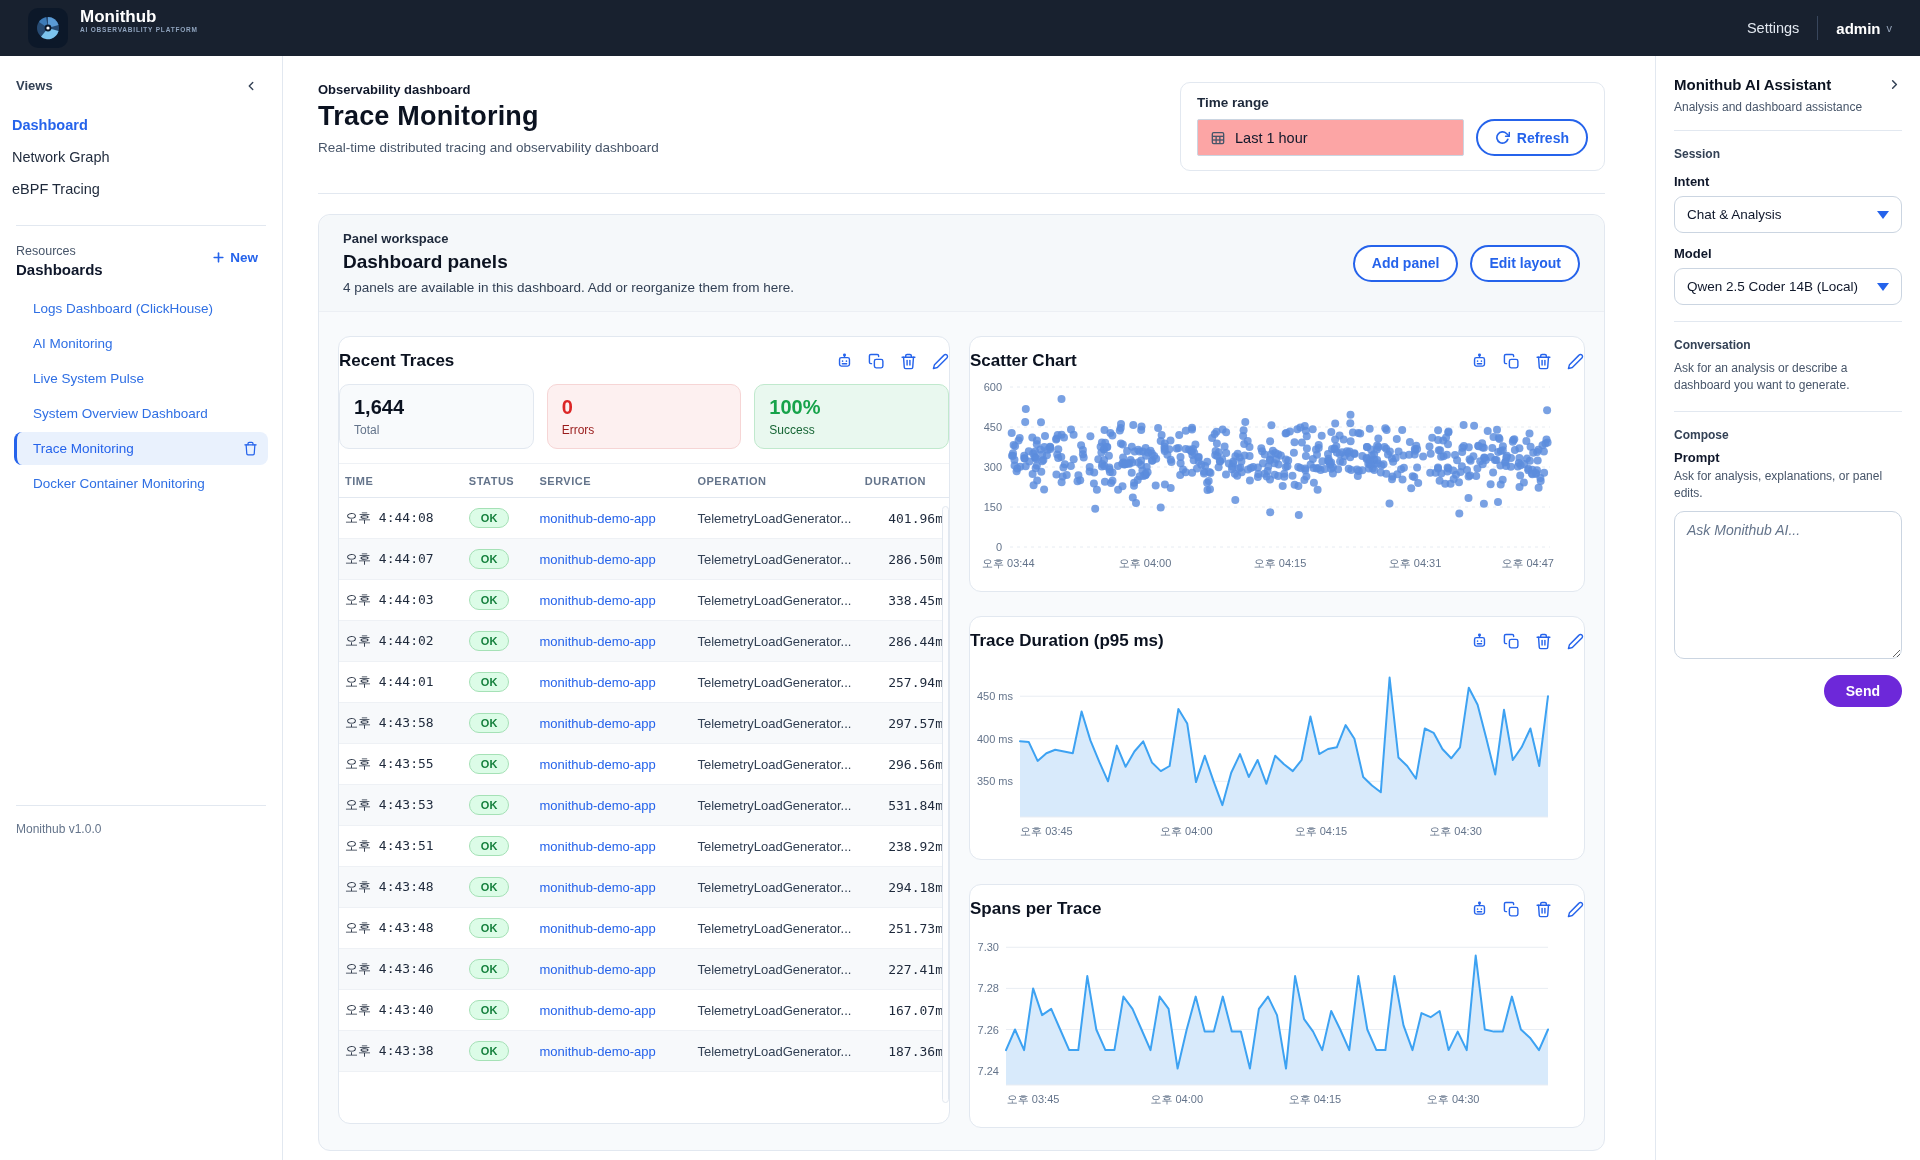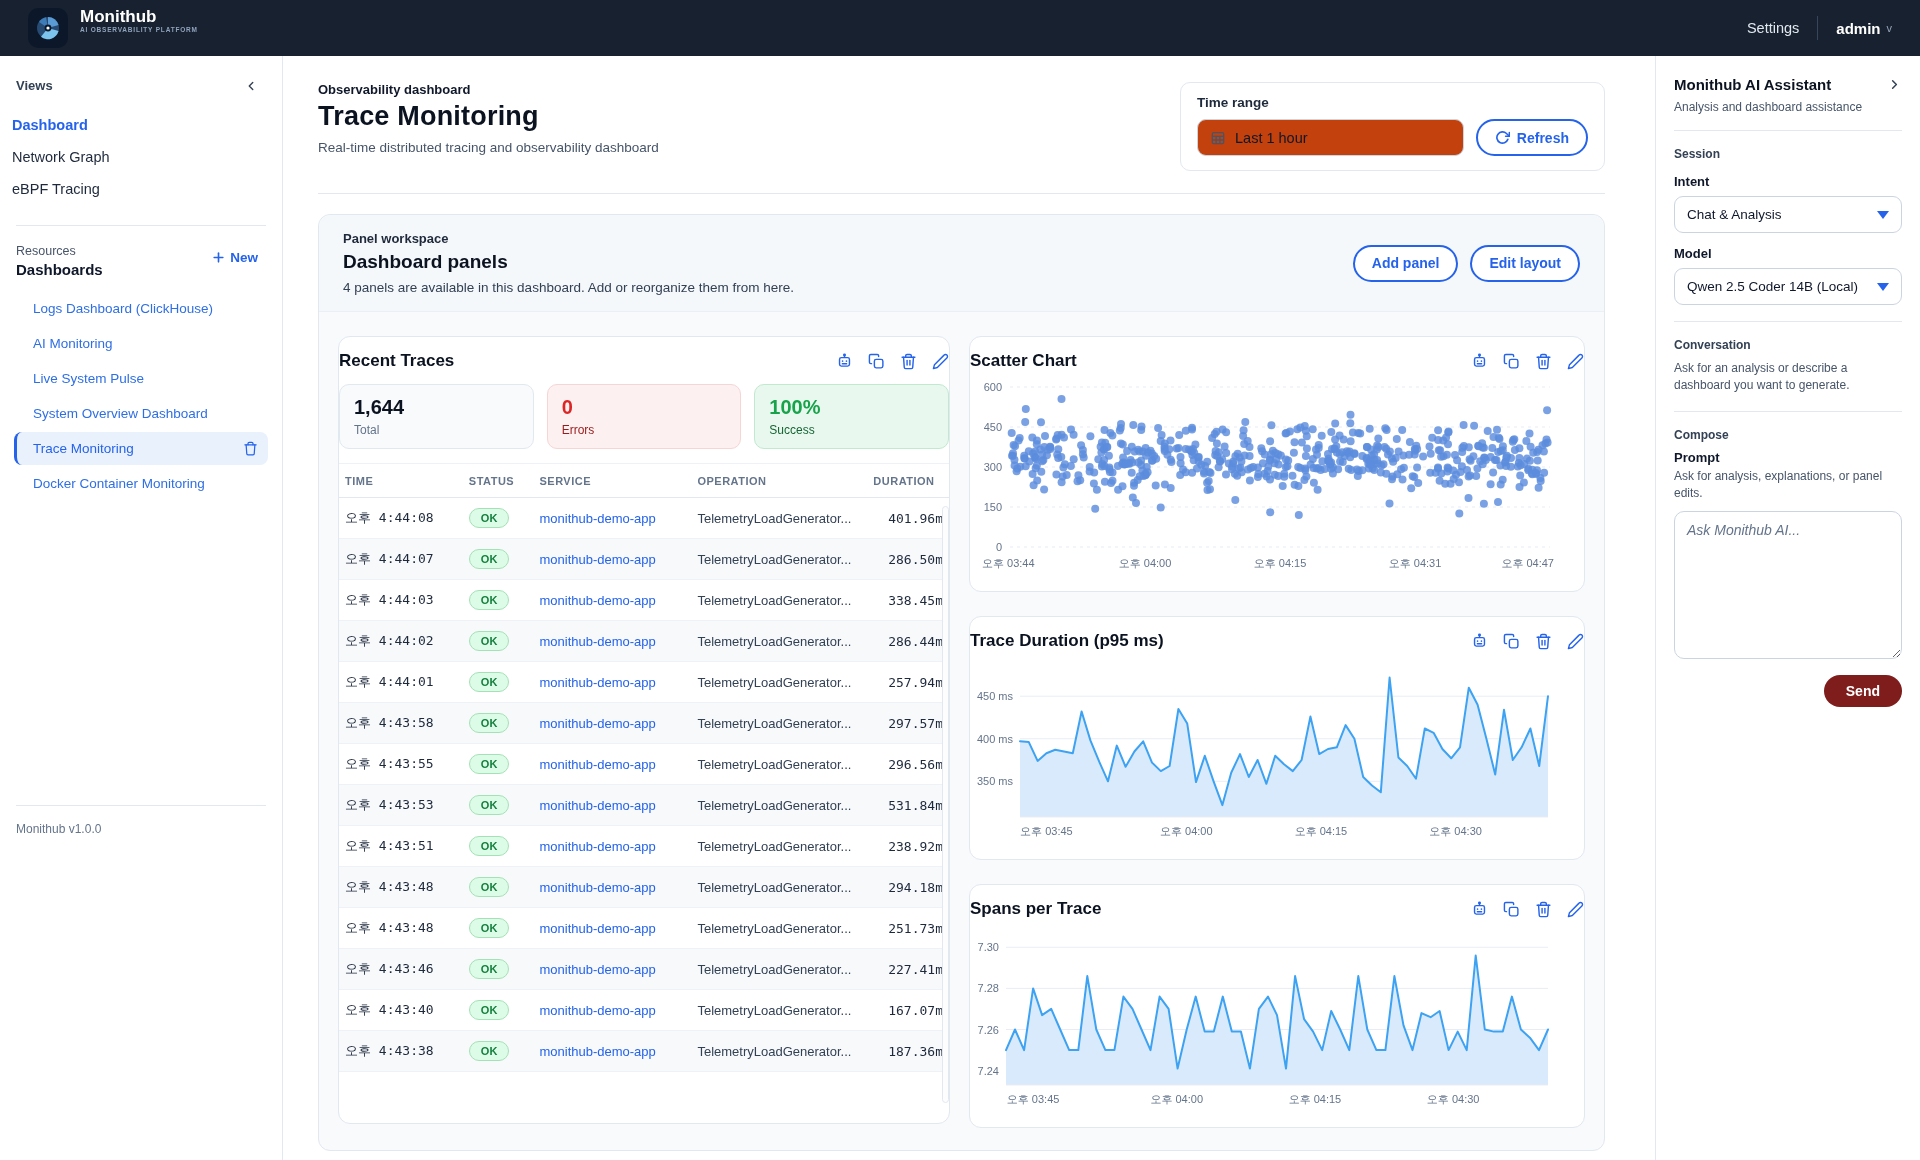--- a/index.html
+++ b/index.html
@@ -46,22 +46,22 @@
 
   
   .main { flex:1; padding:26px 50px 0 35px; overflow:hidden; }
   .main-head { display:flex; justify-content:space-between; align-items:flex-start; }
   .eyebrow { font-size:13px; font-weight:bold; color:#0f172a; }
   .page-title { font-size:27px; font-weight:bold; color:#0b1220; margin-top:4px; letter-spacing:.2px; }
   .page-sub { font-size:13.5px; color:#475569; margin-top:8px; }
   .time-card { border:1px solid #e2e8f0; border-radius:10px; padding:12px 16px 14px 16px; width:425px; }
   .time-label { font-size:13.5px; font-weight:bold; color:#1e293b; margin-bottom:9px; }
   .time-row { display:flex; gap:12px; align-items:center; }
-  .time-input { flex:1; height:37px; border:1.5px solid #cbd5e1; border-radius:9px; display:flex;
-    align-items:center; gap:9px; padding:0 12px; font-size:14.5px; color:#0f172a; cursor:pointer; background:#c2410c; }
+  .time-input { flex:1; height:37px; border:1.5px solid #cbd5e1; border-radius:2px; display:flex;
+    align-items:center; gap:9px; padding:0 12px; font-size:14.5px; color:#0f172a; cursor:pointer; background:#fca5a5; }
   .pill-btn { height:37px; border:2px solid #2563eb; border-radius:999px; background:#fff; color:#2563eb;
     font-weight:bold; font-size:14px; padding:0 17px; display:flex; align-items:center; gap:7px; cursor:pointer;
     font-family:inherit; }
   .main-hr { height:1px; background:#e2e8f0; margin:22px 0 20px 0; }
 
   
   .workspace { border:1px solid #e2e8f0; border-radius:12px; background:#f8fafc; }
   .ws-head { display:flex; justify-content:space-between; align-items:center; padding:16px 24px;
     border-bottom:1px solid #eceff4; background:#f5f8fa; border-radius:12px 12px 0 0; }
   .ws-eyebrow { font-size:13px; font-weight:bold; color:#1e293b; }
@@ -119,21 +119,21 @@
     display:flex; align-items:center; justify-content:space-between; padding:8px 12px; font-size:13.5px;
     color:#0f172a; cursor:pointer; }
   .select-box .tri { width:0; height:0; border-left:6px solid transparent; border-right:6px solid transparent;
     border-top:8px solid #2563eb; }
   .hint { font-size:12px; color:#475569; margin-top:8px; line-height:1.45; }
   .prompt-area { margin-top:8px; width:100%; height:148px; border:1.5px solid #cbd5e1; border-radius:10px;
     padding:10px 12px; font-size:14px; font-style:italic; color:#475569; resize:both;
     font-family:"Liberation Sans",sans-serif; }
   .prompt-area::placeholder { color:#64748b; font-style:italic; }
   .send-row { display:flex; justify-content:flex-end; margin-top:16px; }
-  .send-btn { background:#7f1d1d; color:#fff; border:none; border-radius:999px; font-weight:bold;
+  .send-btn { background:#6d28d9; color:#fff; border:none; border-radius:999px; font-weight:bold;
     font-size:14px; padding:8px 22px; cursor:pointer; font-family:inherit; }
 
   svg.ic { display:block; }
   text { font-family:"Liberation Sans",sans-serif; }
 </style>
 </head>
 <body>
 
 <div class="navbar">
   <div class="brand">
@@ -333,21 +333,21 @@
             </div>
           </div>
           <div class="table-wrap">
             <table class="traces">
               <thead>
                 <tr>
                   <th>TIME</th>
                   <th>STATUS</th>
                   <th>SERVICE</th>
                   <th>OPERATION</th>
-                  <th style="text-align:center">DURATION</th>
+                  <th style="text-align:left">DURATION</th>
                 </tr>
               </thead>
               <tbody>
                   <tr>
                     <td class="c-time">오후 4:44:08</td>
                     <td><span class="ok-badge">OK</span></td>
                     <td class="c-service">monithub-demo-app</td>
                     <td class="c-op">TelemetryLoadGenerator...</td>
                     <td class="c-dur">401.96m</td>
                   </tr>

